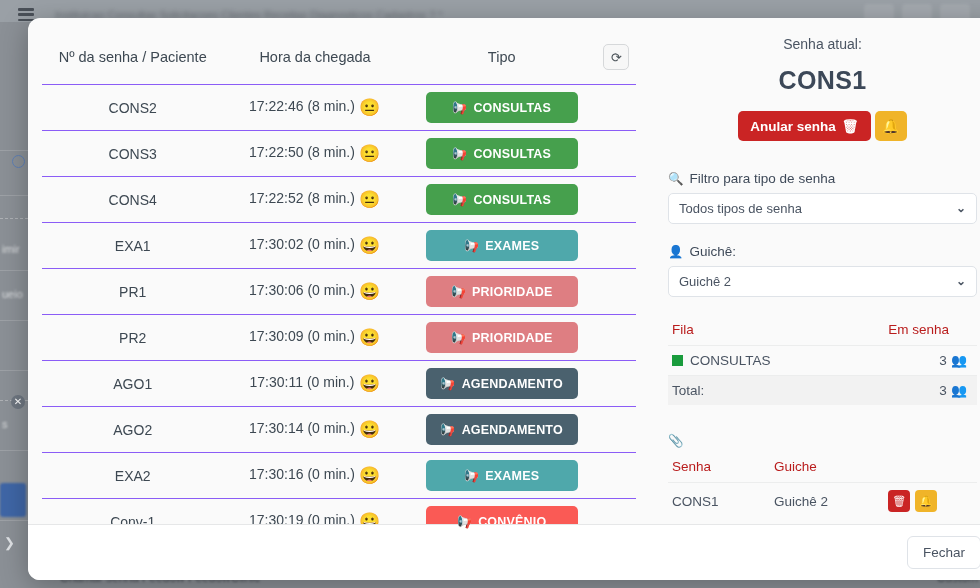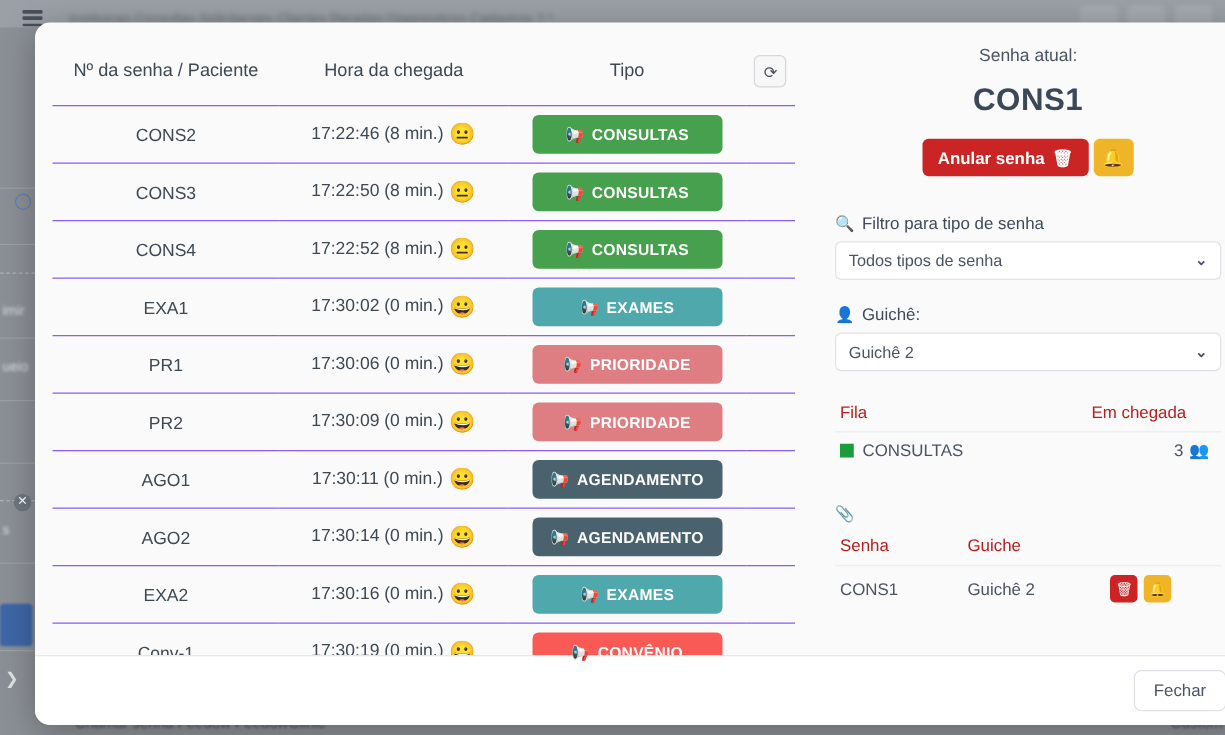--- a/index.html
+++ b/index.html
@@ -488,27 +488,31 @@
         <select>
           <option>Guichê 2</option>
         </select>
         <span class="chev">⌄</span>
       </div>
 
       <table class="mini">
         <thead>
           <tr>
             <th>Fila</th>
-            <th class="right">Em chegada</th>
+            <th class="right">Em senha</th>
           </tr>
         </thead>
         <tbody id="summary-body">
             <tr>
               <td><span class="sq" style="background:#1a9c3d"></span><span>CONSULTAS</span></td>
               <td class="right"><span>3</span><span class="ppl green">👥</span></td>
+            </tr>
+            <tr class="total-row">
+              <td>Total:</td>
+              <td class="right"><span>3</span><span class="ppl grey">👥</span></td>
             </tr>
           </tbody>
       </table>
 
       <div class="section-title">
         <span class="ficon">📎</span>
       </div>
 
       <table class="mini">
         <thead>

